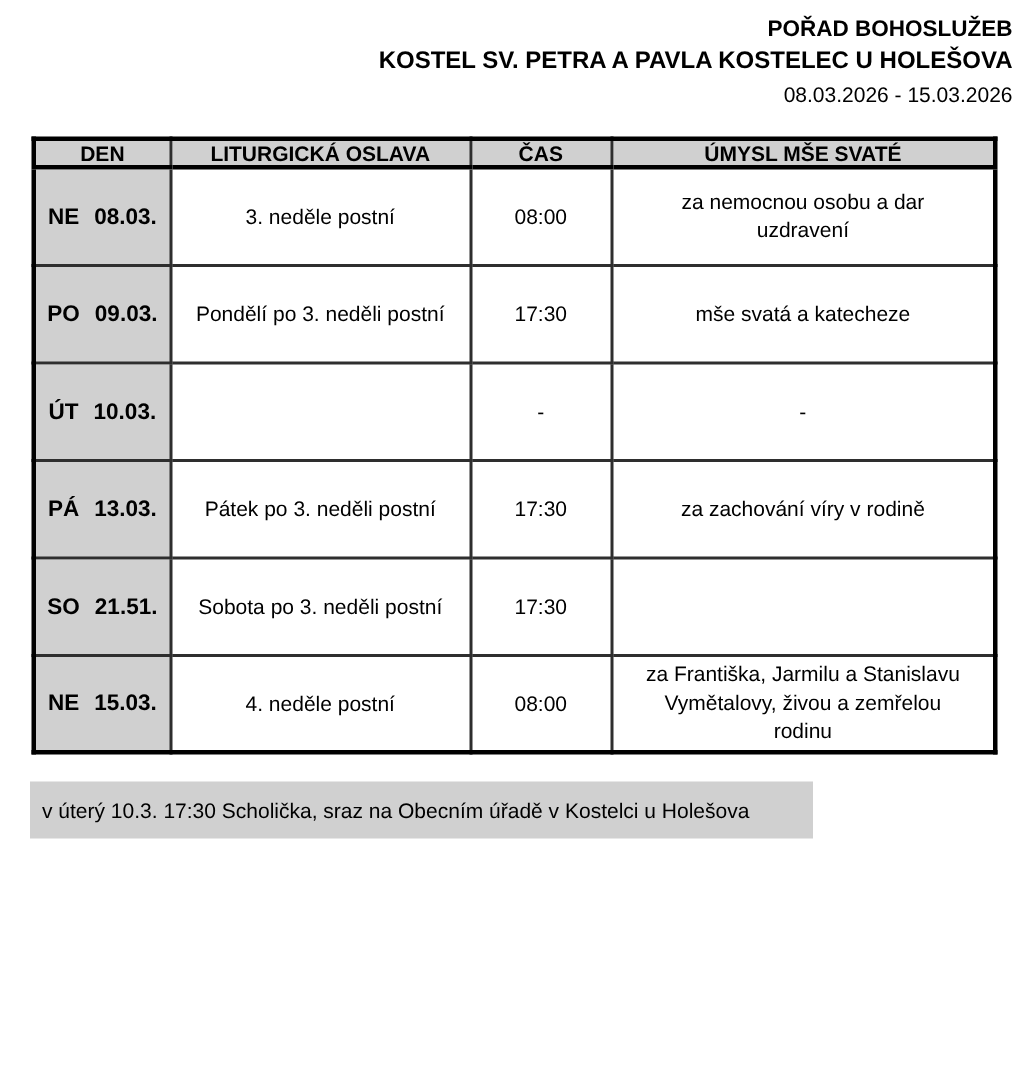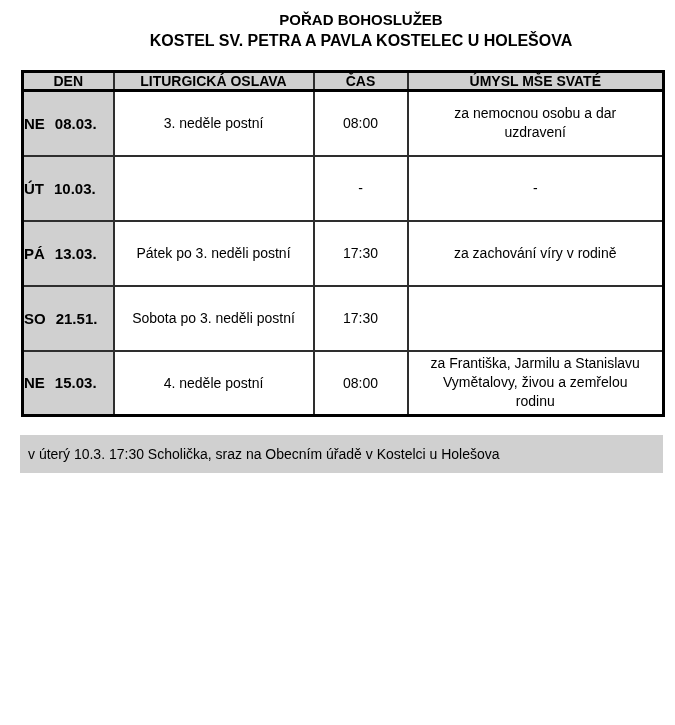--- a/index.html
+++ b/index.html
@@ -3,21 +3,21 @@
 <meta charset="utf-8">
 <style>
   * { margin: 0; padding: 0; box-sizing: border-box; }
   html, body {
     width: 675px; height: 725px;
     background: #ffffff;
     font-family: "Liberation Sans", "DejaVu Sans", sans-serif;
     color: #000;
     overflow: hidden;
   }
-  .titles { padding-top: 9px; text-align: center; padding-left: 47px; }
+  .titles { padding-top: 9px; text-align: right; padding-left: 47px; }
   .title-main  { font-size: 15px; font-weight: bold; line-height: 21px; }
   .title-sub   { font-size: 16px; font-weight: bold; line-height: 22px; }
   .title-dates { font-size: 14px; font-weight: normal; line-height: 20px; margin-top: 1px; }
 
   table.schedule {
     margin: 18px 0 0 21px;
     border-collapse: collapse;
     table-layout: fixed;
     width: 641px;
     border: 3px solid #000;
@@ -35,49 +35,50 @@
     font-weight: bold;
     border-bottom: 3px solid #000;
     text-align: center;
   }
   .schedule tbody tr { height: 65px; }
   .schedule td.day-cell {
     background: #d0d0d0;
     font-weight: bold;
     font-size: 15px;
   }
-  .day-wrap { display: flex; justify-content: flex-start; align-items: center; gap: 10px; }
+  .day-wrap { display: flex; justify-content: center; align-items: center; gap: 10px; }
   .schedule td.celebration-cell,
   .schedule td.time-cell,
   .schedule td.intention-cell {
     font-size: 14px;
     background: #ffffff;
   }
   .schedule td.intention-cell {
     white-space: pre-line;
     line-height: 19px;
     padding: 2px 6px;
   }
   .footer-note {
     margin: 18px 0 0 20px;
-    width: 643px;
+    width: 522px;
     height: 38px;
     background: #d0d0d0;
     display: flex;
     align-items: center;
     padding-left: 8px;
     font-size: 14px;
   }
 </style>
 </head>
 <body>
 
 <div class="titles">
   <div class="title-main">POŘAD BOHOSLUŽEB</div>
   <div class="title-sub">KOSTEL SV. PETRA A PAVLA KOSTELEC U HOLEŠOVA</div>
+  <div class="title-dates">08.03.2026 - 15.03.2026</div>
 </div>
 
 <table class="schedule">
   <colgroup>
     <col style="width:91px">
       <col style="width:200px">
       <col style="width:94px">
       <col style="width:256px">
   </colgroup>
   <thead>
@@ -93,20 +94,31 @@
       <td class="day-cell">
         <div class="day-wrap">
           <span>NE</span>
           <span>08.03.</span>
         </div>
       </td>
       <td class="celebration-cell">3. neděle postní</td>
       <td class="time-cell">08:00</td>
       <td class="intention-cell">za nemocnou osobu a dar
 uzdravení</td>
+    </tr>
+    <tr>
+      <td class="day-cell">
+        <div class="day-wrap">
+          <span>PO</span>
+          <span>09.03.</span>
+        </div>
+      </td>
+      <td class="celebration-cell">Pondělí po 3. neděli postní</td>
+      <td class="time-cell">17:30</td>
+      <td class="intention-cell">mše svatá a katecheze</td>
     </tr>
     <tr>
       <td class="day-cell">
         <div class="day-wrap">
           <span>ÚT</span>
           <span>10.03.</span>
         </div>
       </td>
       <td class="celebration-cell"></td>
       <td class="time-cell">-</td>

